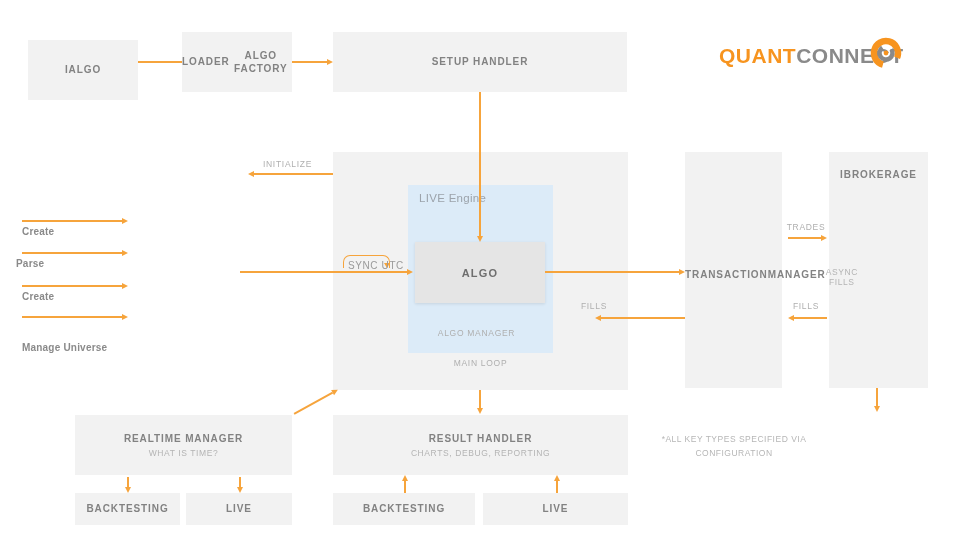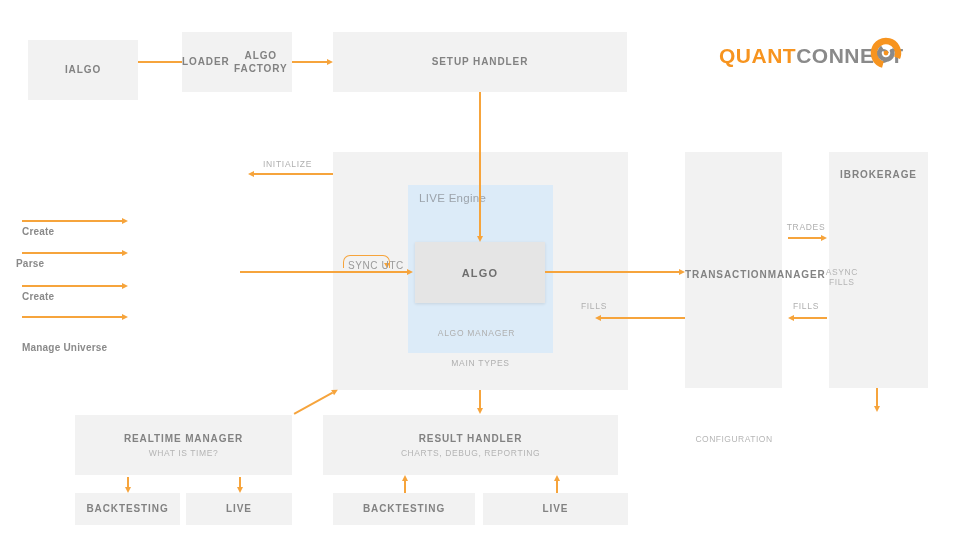--- a/index.html
+++ b/index.html
@@ -77,21 +77,21 @@
   <div class="box" style="left:333px;top:152px;width:295px;height:238px;"></div>
 
   <div class="engine-box"></div>
   <span class="engine-title">LIVE Engine</span>
 
   <div class="algo-box">
     <span class="algo-title">ALGO</span>
   </div>
 
   <div class="small-label" style="left:408px;top:328px;width:137px;">ALGO MANAGER</div>
-  <div class="small-label" style="left:408px;top:358px;width:145px;">MAIN TYPES</div>
+  <div class="small-label" style="left:408px;top:358px;width:145px;">MAIN LOOP</div>
 
   <div class="box" style="left:829px;top:152px;width:99px;height:236px;text-align:center;padding-top:12px;">
     <span class="box-title">IBROKERAGE</span>
   </div>
 
   <div class="box ct" style="left:685px;top:152px;width:97px;height:236px;padding-top:10px;">
     <span class="box-title">TRANSACTION</span>
     <span class="box-title">MANAGER</span>
     <span class="box-sub">ASYNC FILLS</span>
   </div>
@@ -175,37 +175,38 @@
       <span class="ah ah-d"></span>
     </div>
 
   <div class="box cc" style="left:75px;top:493px;width:105px;height:32px;">
     <span class="box-title">BACKTESTING</span>
   </div>
   <div class="box cc" style="left:186px;top:493px;width:106px;height:32px;">
     <span class="box-title">LIVE</span>
   </div>
 
-  <div class="box cc" style="left:323px;top:415px;width:295px;height:60px;">
+  <div class="box cc" style="left:333px;top:415px;width:295px;height:60px;">
     <span class="box-title">RESULT HANDLER</span>
     <span class="box-sub">CHARTS, DEBUG, REPORTING</span>
   </div>
 
   <div class="vline" style="left:404px;top:481px;height:12px;">
       <span class="ah ah-u"></span>
     </div>
   <div class="vline" style="left:556px;top:481px;height:12px;">
       <span class="ah ah-u"></span>
     </div>
 
   <div class="box cc" style="left:333px;top:493px;width:142px;height:32px;">
     <span class="box-title">BACKTESTING</span>
   </div>
   <div class="box cc" style="left:483px;top:493px;width:145px;height:32px;">
     <span class="box-title">LIVE</span>
   </div>
 
   <div class="note">
+    <div>*ALL KEY TYPES SPECIFIED VIA</div>
     <div>CONFIGURATION</div>
   </div>
 
 
 </div>
 
 </body></html>

